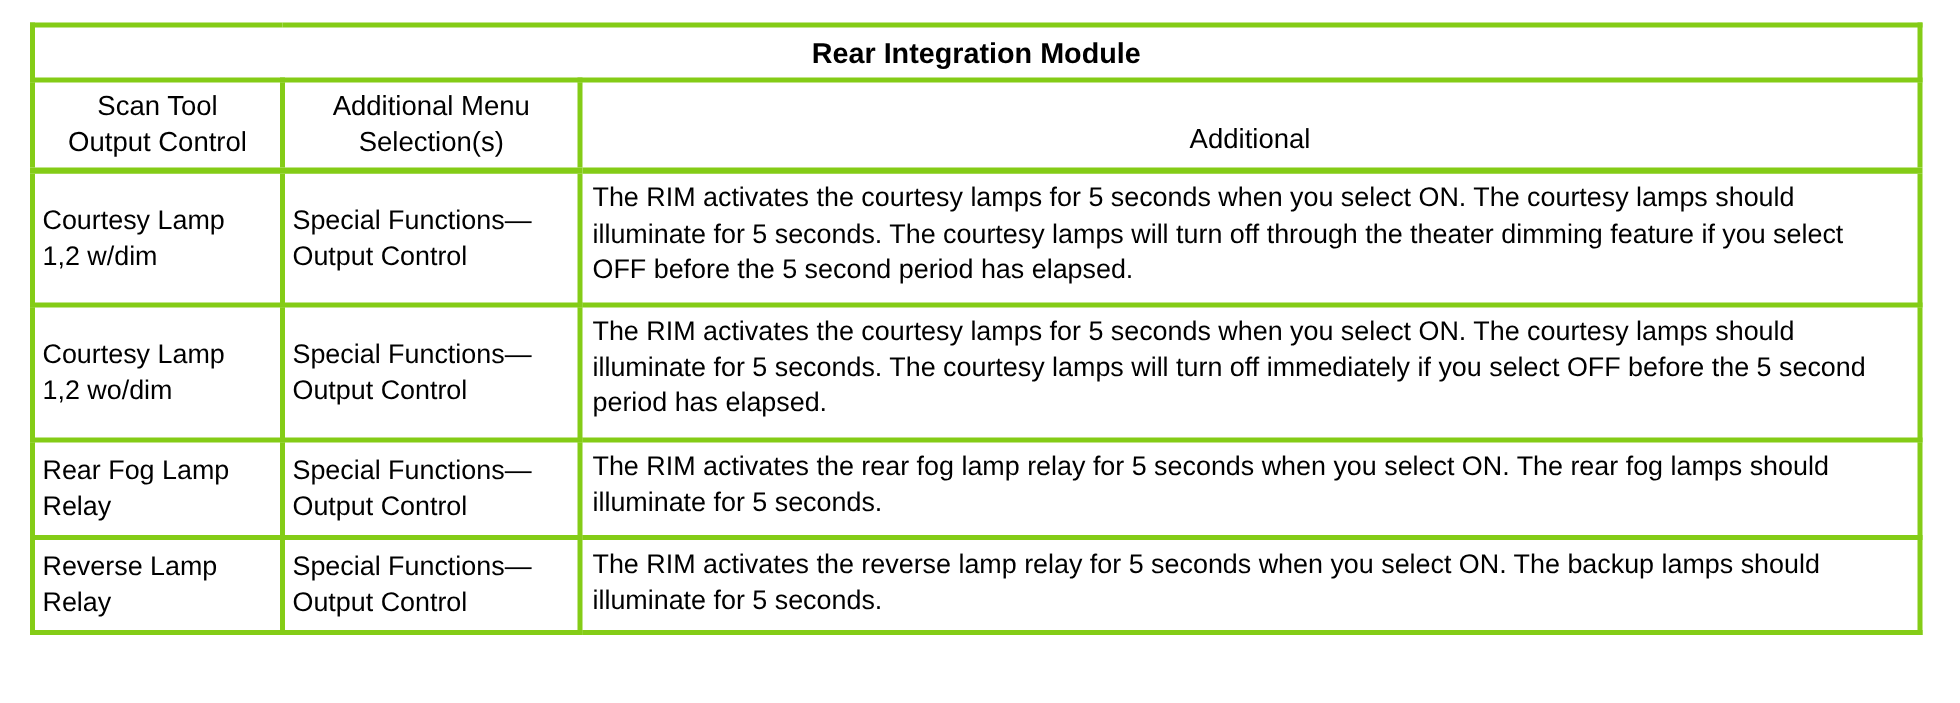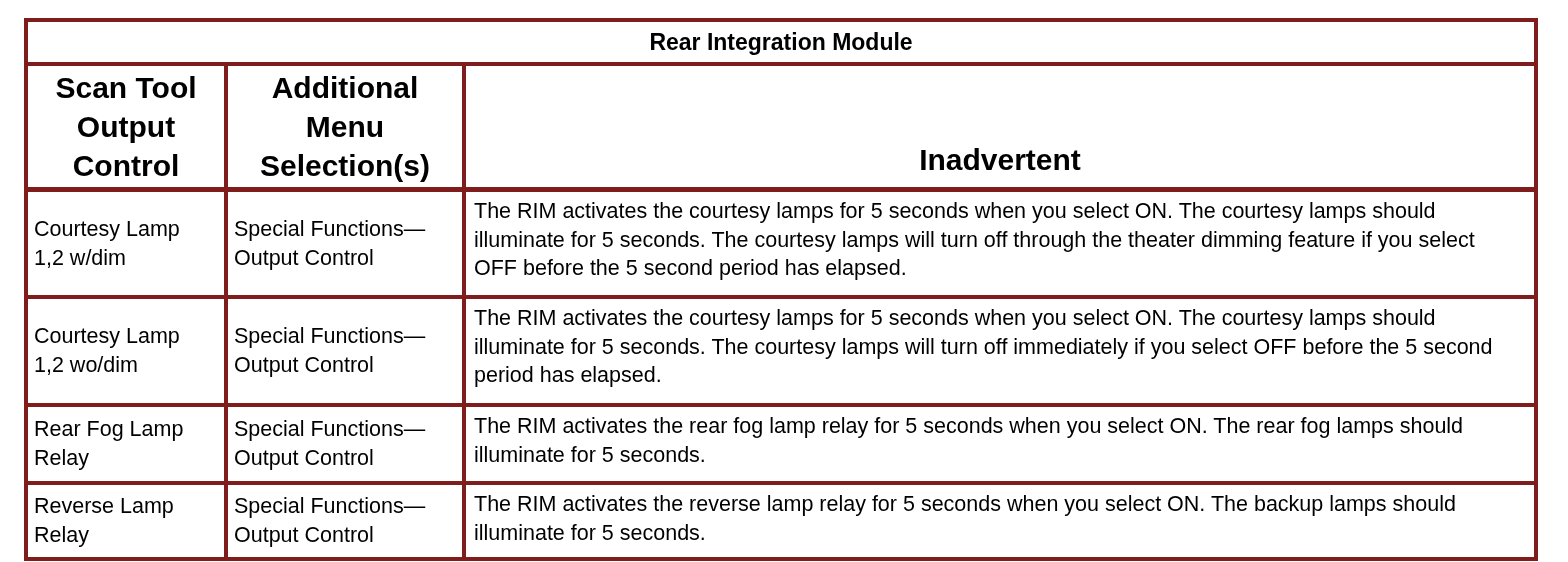--- a/index.html
+++ b/index.html
@@ -18,35 +18,35 @@
   table.rim-table {
     border-collapse: collapse;
     table-layout: fixed;
     width: 1514px;
     border: 4px solid #000000;
     background: #ffffff;
   }
   col.c1 { width: 200px; }
   col.c2 { width: 238px; }
   th, td {
-    border: 4px solid #7f1d1d;
+    border: 4px solid #84cc16;
     overflow: hidden;
   }
   .title-cell {
     height: 36px;
     font-size: 23px;
     font-weight: bold;
     text-align: center;
     vertical-align: middle;
     padding: 2px 4px;
   }
   .header-row th {
     height: 58px;
-    font-size: 30px;
-    font-weight: bold;
+    font-size: 22px;
+    font-weight: normal;
     line-height: 1.3;
     text-align: center;
     vertical-align: middle;
     white-space: pre-line;
     border-bottom-width: 5px;
     padding: 2px 4px;
   }
   .header-row th.desc-hdr {
     vertical-align: bottom;
     padding-bottom: 8px;
@@ -83,21 +83,21 @@
     </colgroup>
     <thead>
       <tr class="title-row">
         <th class="title-cell" colspan="3">Rear Integration Module</th>
       </tr>
       <tr class="header-row">
         <th>Scan Tool
 Output Control</th>
         <th>Additional Menu
 Selection(s)</th>
-        <th class="desc-hdr">Inadvertent</th>
+        <th class="desc-hdr">Additional</th>
       </tr>
     </thead>
     <tbody>
       <tr class="r0">
         <td class="colA">Courtesy Lamp
 1,2 w/dim</td>
         <td class="colB">Special Functions—
 Output Control</td>
         <td class="colC">The RIM activates the courtesy lamps for 5 seconds when you select ON. The courtesy lamps should illuminate for 5 seconds. The courtesy lamps will turn off through the theater dimming feature if you select OFF before the 5 second period has elapsed.</td>
       </tr>

